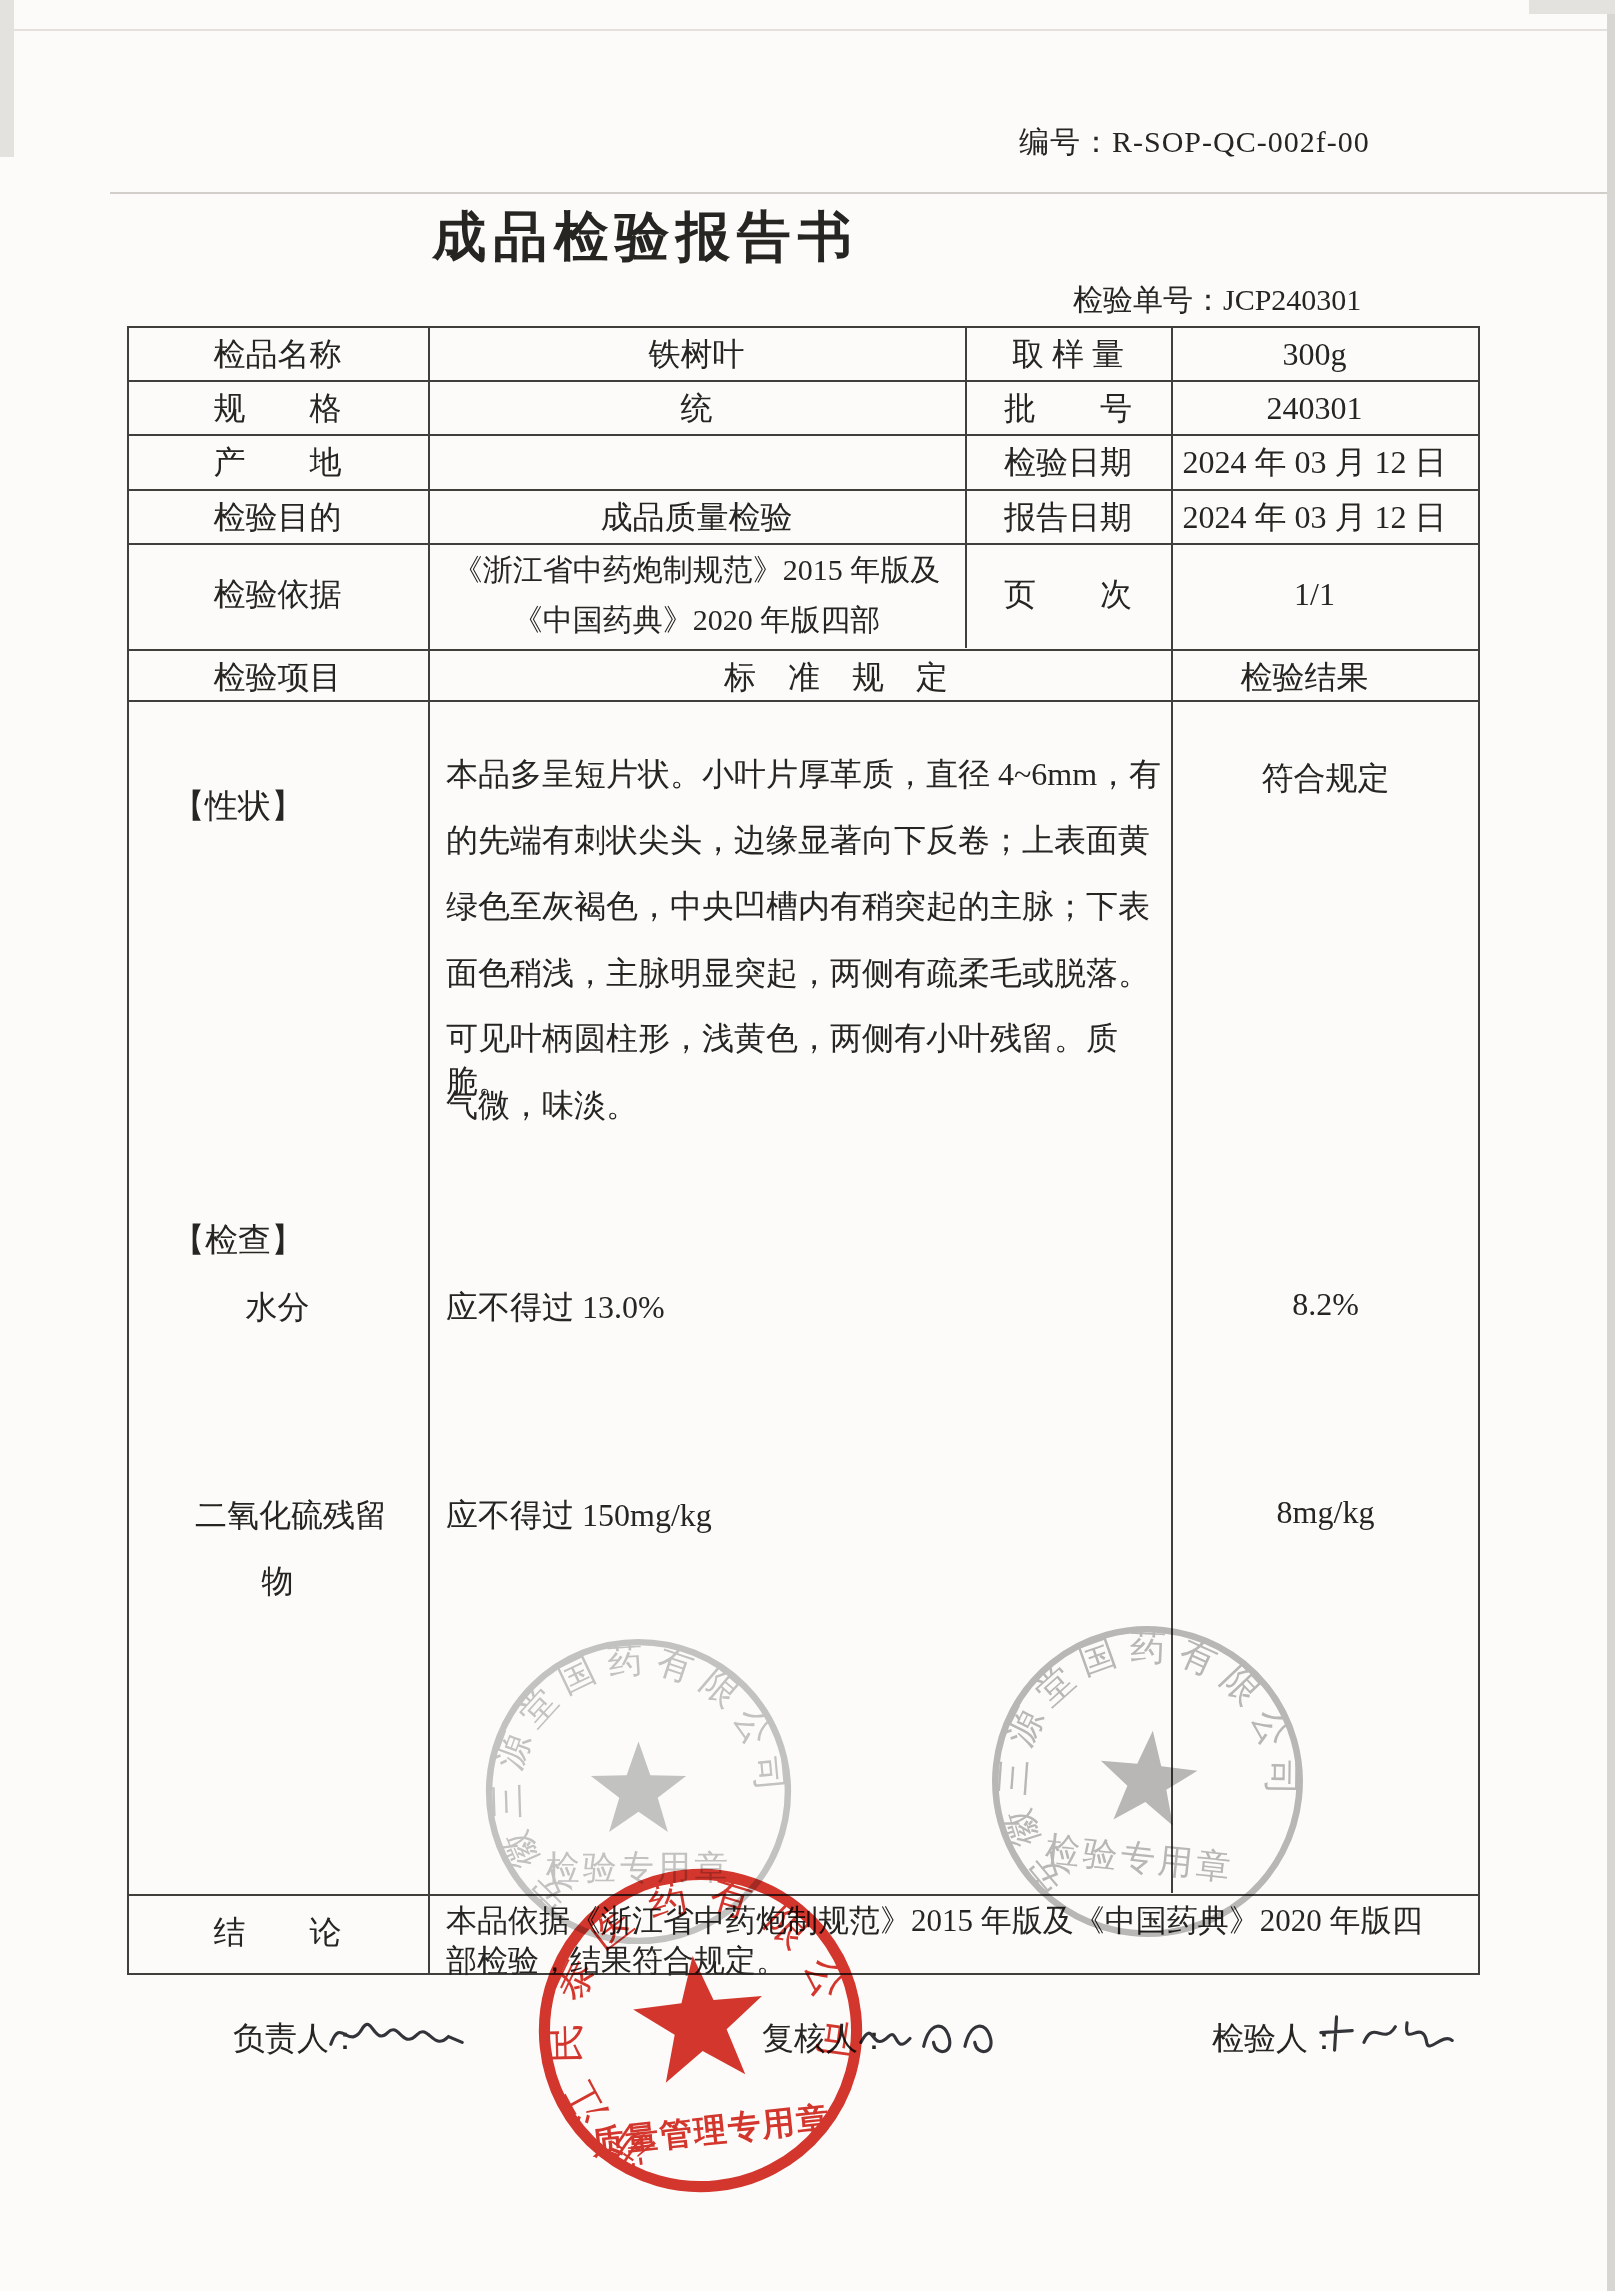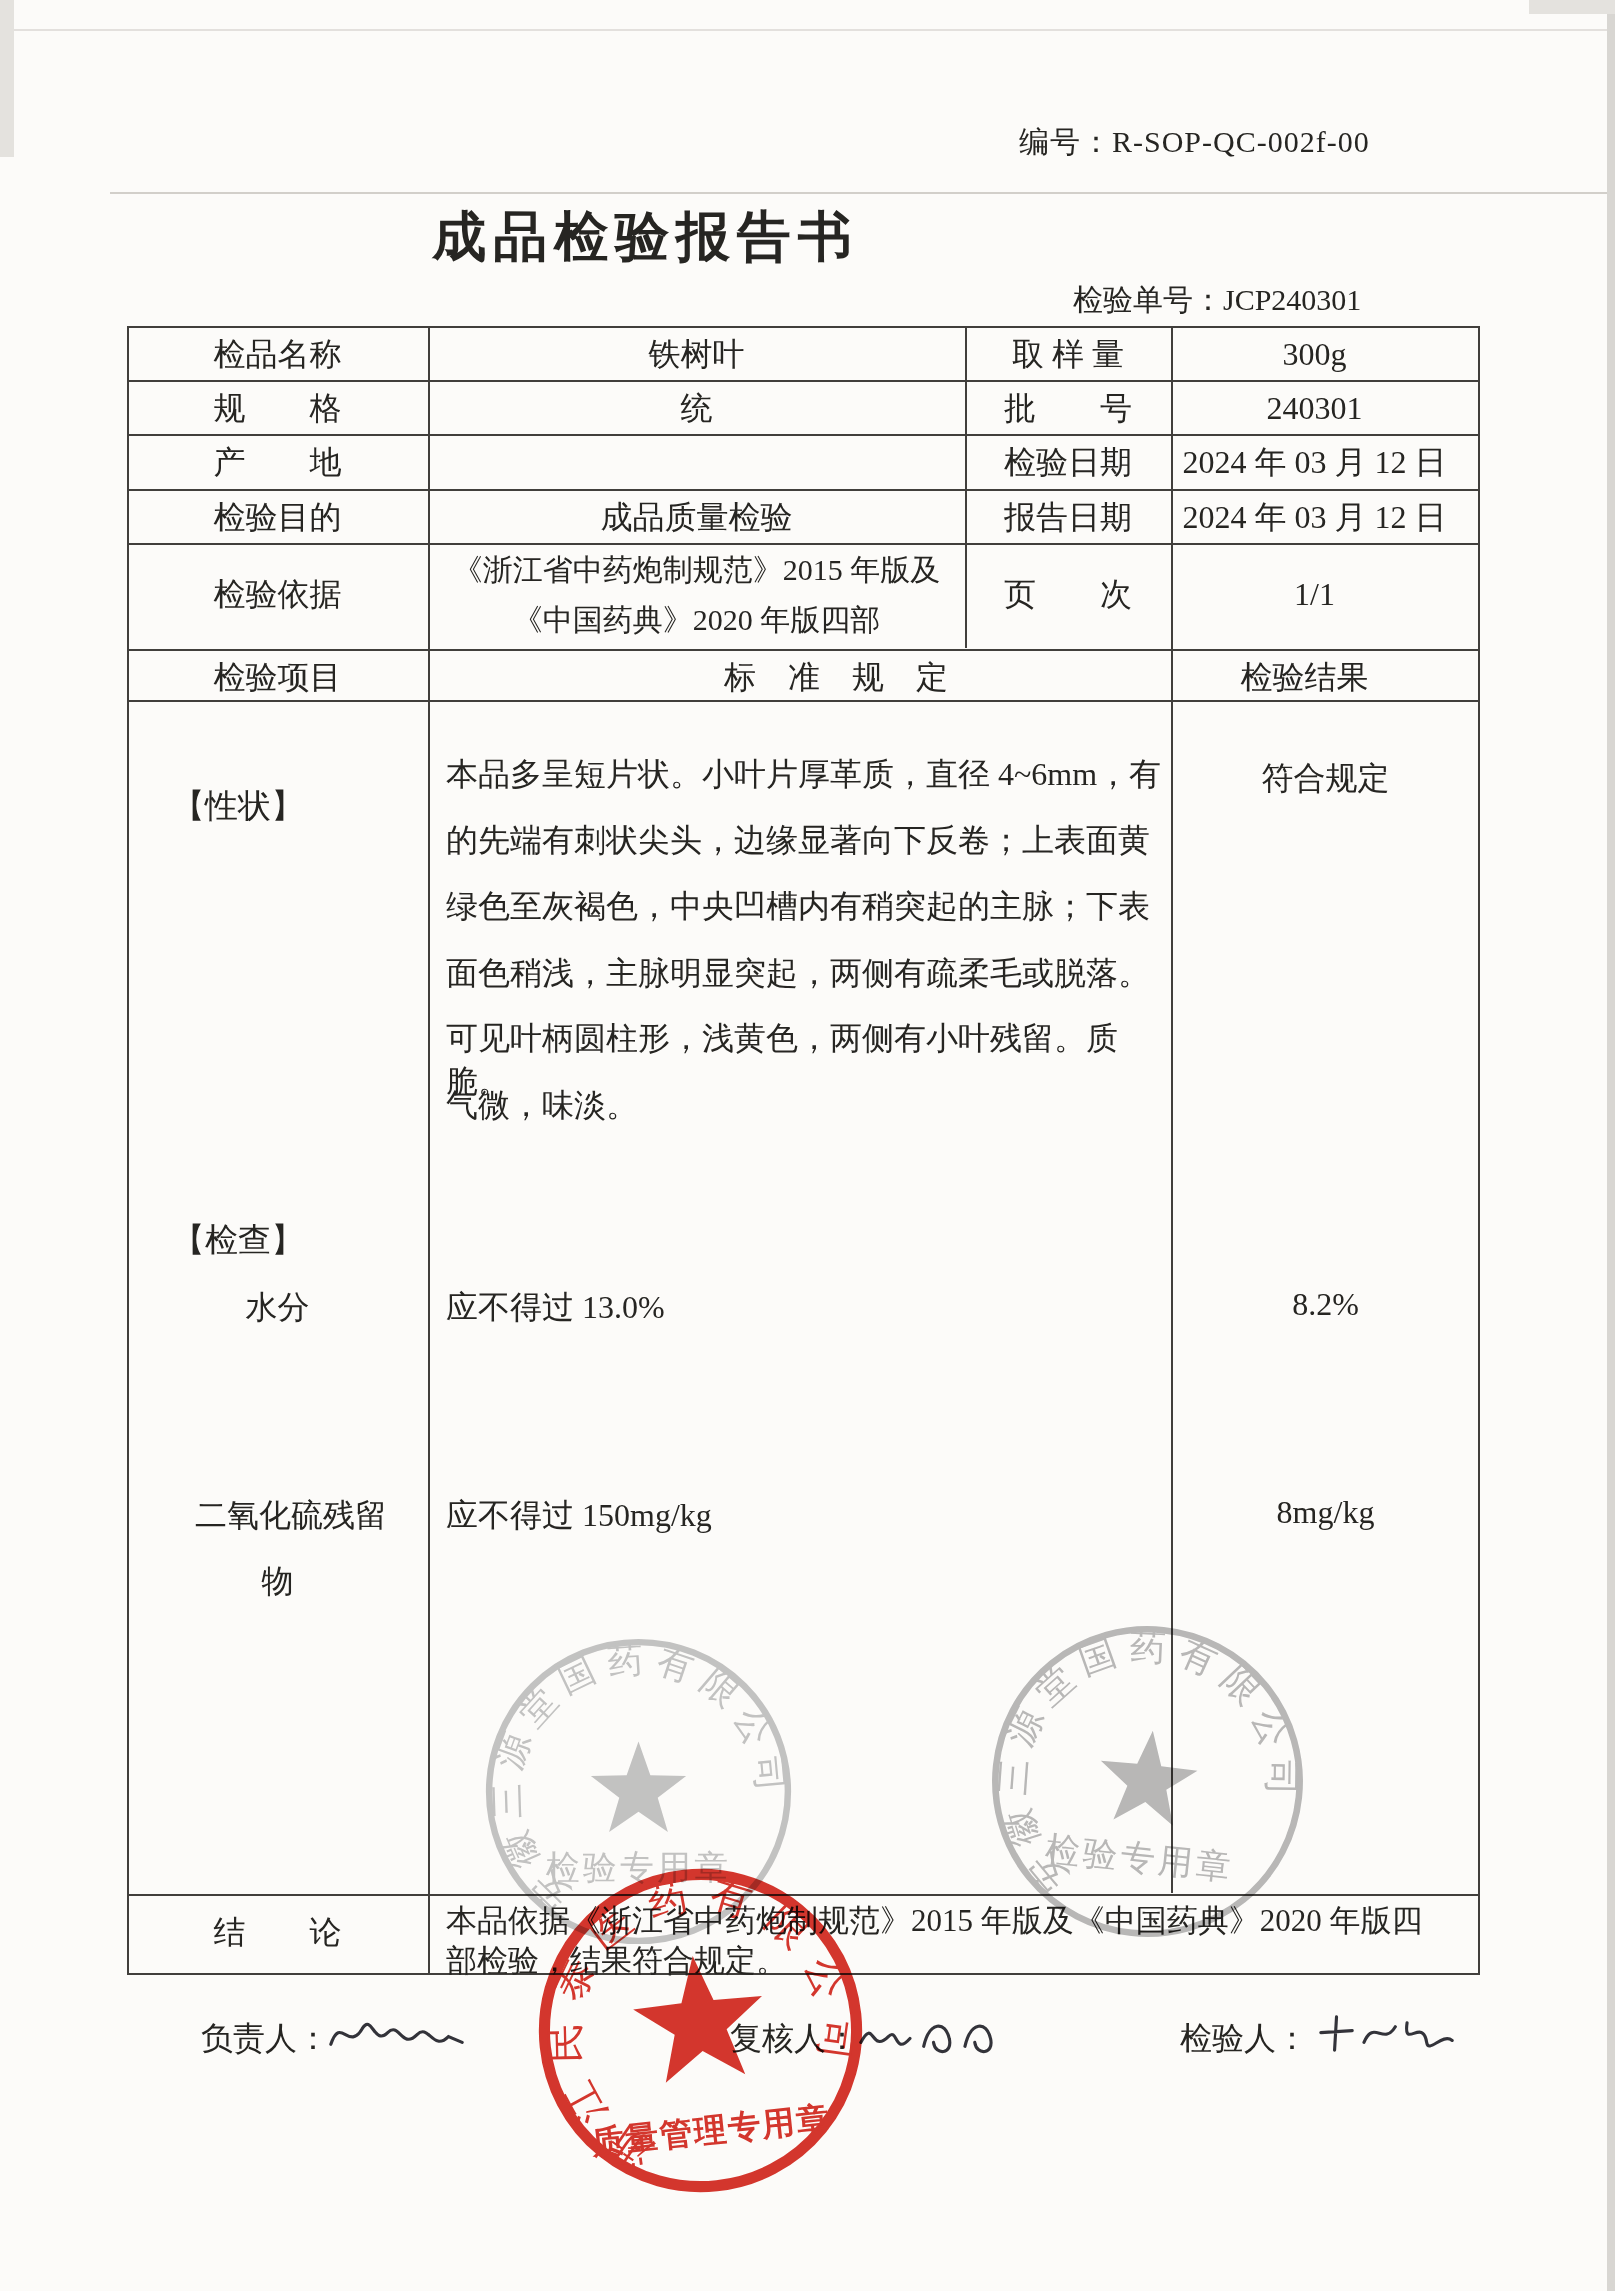--- a/index.html
+++ b/index.html
@@ -31,21 +31,21 @@
   .val2{left:1171px;width:287px;}
   .hdr-item{left:127px;width:301px;}
   .hdr-std{left:428px;width:816px;}
   .hdr-res{left:1171px;width:267px;}
   .body-line{position:absolute;left:446px;width:725px;font-size:32px;line-height:43px;text-align:left;}
   .sec-label{position:absolute;left:172px;font-size:33px;}
   .res-col{position:absolute;left:1171px;width:309px;text-align:center;font-size:32px;}
   .item-name{position:absolute;left:127px;width:301px;text-align:center;font-size:32px;}
   .so2-l1{position:absolute;left:149px;width:284px;text-align:center;font-size:32px;}
   .concl-line{position:absolute;left:446px;width:1024px;font-size:31px;line-height:39px;}
-  .sig-label{position:absolute;top:2017px;font-size:32px;}
+  .sig-label{position:absolute;top:2017px;font-size:32px;margin-left:32px;}
   .sig-svg{position:absolute;top:2003px;}
   .stamp{position:absolute;mix-blend-mode:multiply;}
 </style>
 </head>
 <body>
 
 <div class="page">
 
   <div class="scanline" style="left:0;top:29px;width:1615px;opacity:.6"></div>
   <div class="scanline" style="left:110px;top:192px;width:1506px;"></div>

